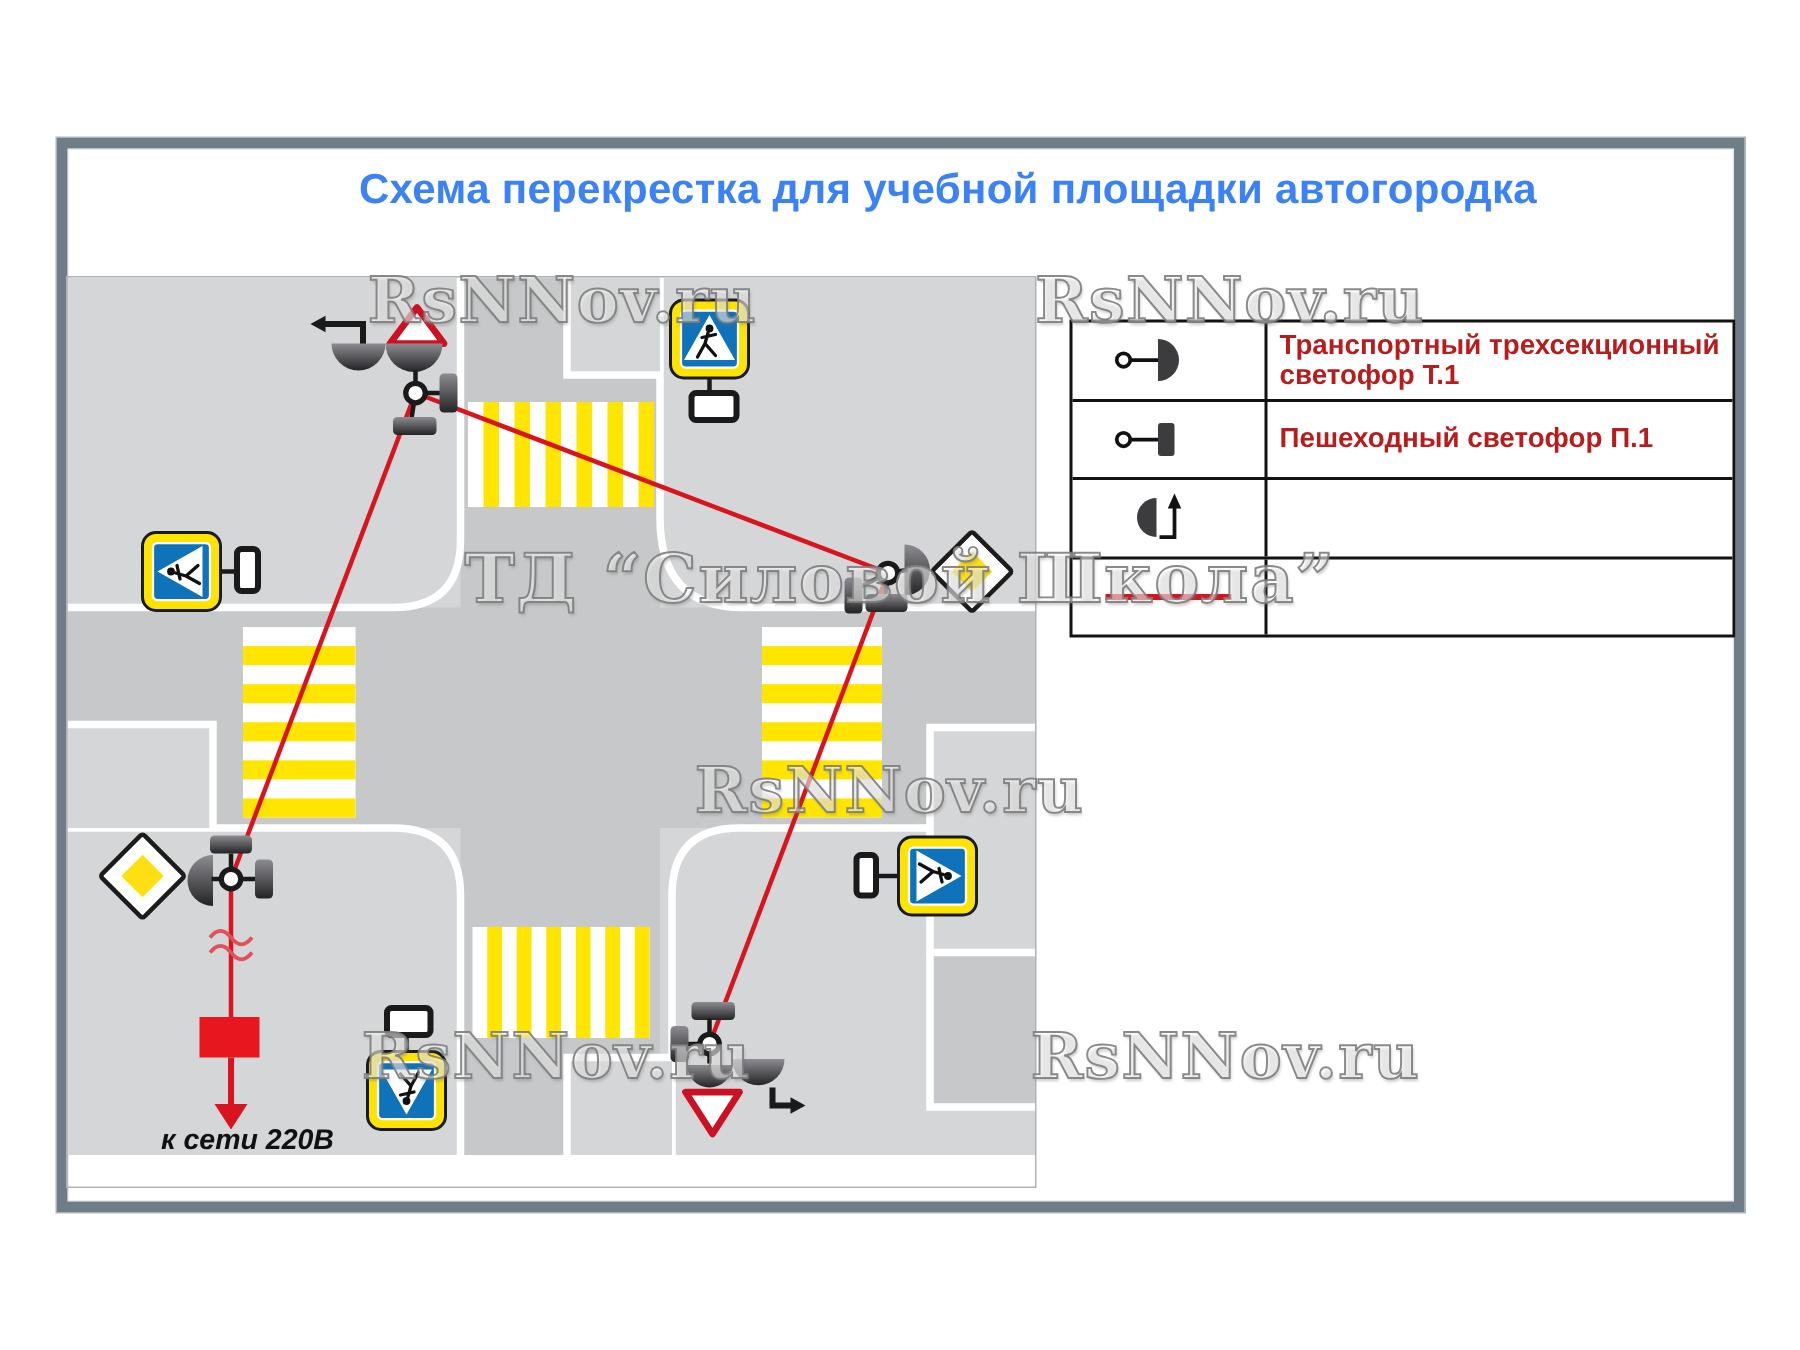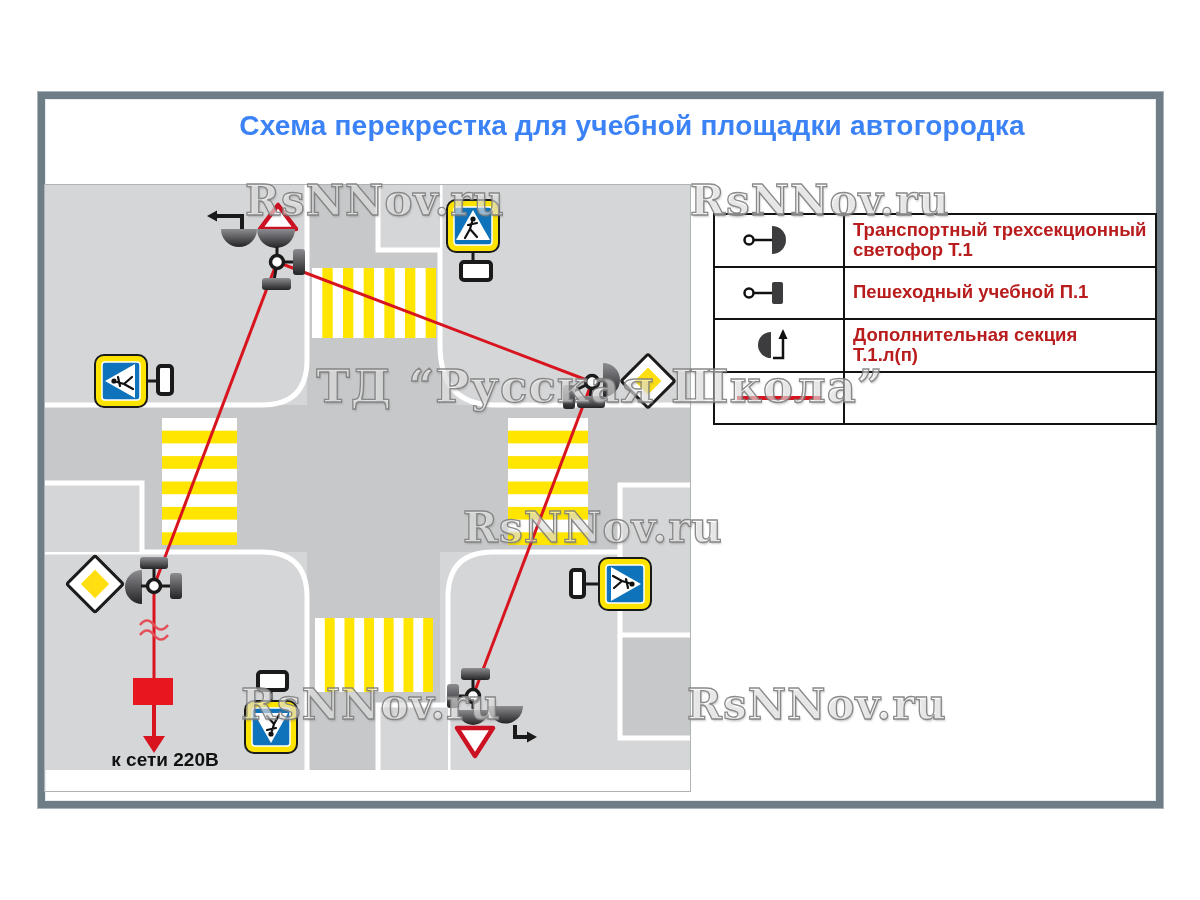--- a/index.html
+++ b/index.html
@@ -4,21 +4,21 @@
 <style>
   html,body{margin:0;padding:0;background:#fff;}
   .page{position:relative;width:1200px;height:900px;background:#fff;overflow:hidden;
         font-family:"Liberation Sans",sans-serif;}
   .frame{position:absolute;left:38px;top:92px;width:1111px;height:702px;
          border:7px solid #6e7d86;background:#fff;
          box-shadow:0 0 0 1px #aab4ba, inset 0 0 0 1px #e8ecee;}
   .title{position:absolute;left:80px;top:110px;width:1104px;text-align:center;
          font-size:28px;font-weight:700;color:#3b82f6;letter-spacing:.2px;}
   .mapwrap{position:absolute;left:45px;top:185px;width:645px;height:606px;
-           outline:1px solid #aeb3b6;}
+           outline:1px solid #aeb3b6;font-style:italic;}
   .legend{position:absolute;left:713px;top:213px;width:440px;
           border:2px solid #121212;background:#fff;display:flex;flex-direction:column;z-index:5;}
   .lrow{display:flex;height:50.5px;border-top:2px solid #121212;}
   .lrow:first-child{border-top:none;}
   .licon{width:128px;border-right:2px solid #121212;display:flex;align-items:center;justify-content:center;flex:none;}
   .ltext{flex:1;display:flex;align-items:center;padding:2px 8px;
          font-size:18.5px;font-weight:700;color:#b91c1c;line-height:1.12;}
   .wm{position:absolute;transform:translate(-50%,-50%);white-space:nowrap;z-index:50;
       font-family:"DejaVu Serif",serif;font-weight:700;font-size:42px;letter-spacing:1px;
       color:rgba(255,255,255,.50);-webkit-text-stroke:1.3px rgba(125,125,125,.9);
@@ -240,41 +240,40 @@
       <div class="ltext">Транспортный трехсекционный светофор Т.1</div>
     </div>
     <div class="lrow">
       <div class="licon">
         <svg width="80" height="36">
             <circle cx="10" cy="18" r="4.5" fill="#fff" stroke="#111" stroke-width="2.5"></circle>
             <line x1="14.5" y1="18" x2="33" y2="18" stroke="#111" stroke-width="2.5"></line>
             <rect x="33" y="7" width="11" height="22" rx="2" fill="#3c3c3e"></rect>
           </svg>
       </div>
-      <div class="ltext">Пешеходный учебной П.1</div>
+      <div class="ltext">Пешеходный светофор П.1</div>
     </div>
     <div class="lrow">
       <div class="licon">
         <svg width="80" height="42">
             <path d="M 32 8 a 13 13 0 0 0 0 26 Z" fill="#3c3c3e"></path>
             <path d="M 34 34 L 44 34 L 44 14" stroke="#111" stroke-width="2.5" fill="none"></path>
             <path d="M 44 5 L 39.5 15 L 48.5 15 Z" fill="#111"></path>
           </svg>
       </div>
-      <div class="ltext">Дополнительная секция Т.1.л(п)</div>
     </div>
     <div class="lrow">
       <div class="licon">
         <svg width="96" height="36">
             <rect x="6" y="16" width="84" height="4" fill="#d8141e"></rect>
           </svg>
       </div>
     </div>
   </div>
 
   <div class="wm" style="left:375px;top:187px;">RsNNov.ru</div>
   <div class="wm" style="left:820px;top:187px;">RsNNov.ru</div>
-  <div class="wm big" style="left:600px;top:373px;">ТД “Русская Школа”</div>
+  <div class="wm big" style="left:600px;top:373px;">ТД “Силовой Школа”</div>
   <div class="wm" style="left:593px;top:514px;">RsNNov.ru</div>
   <div class="wm" style="left:371px;top:691px;">RsNNov.ru</div>
   <div class="wm" style="left:817px;top:691px;">RsNNov.ru</div>
 
 </div>
 
 </body></html>

